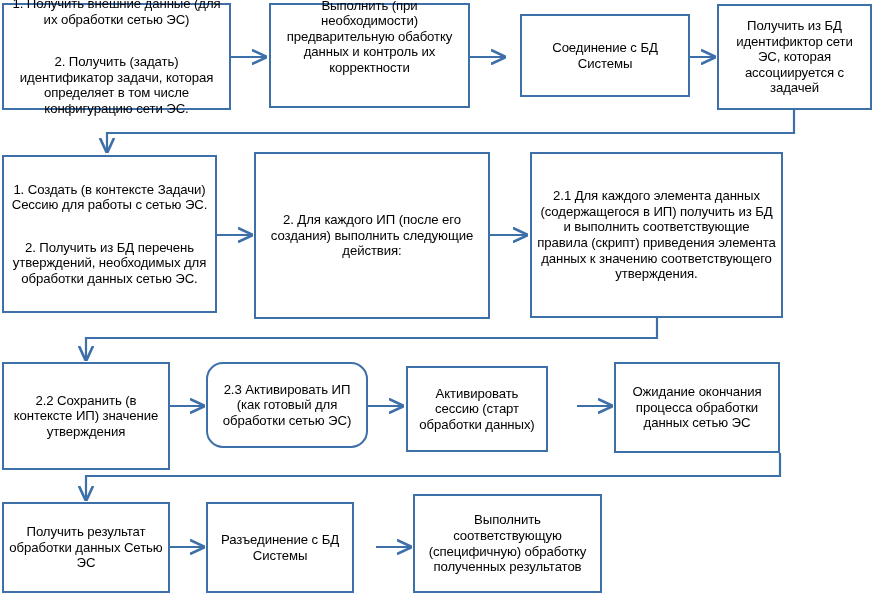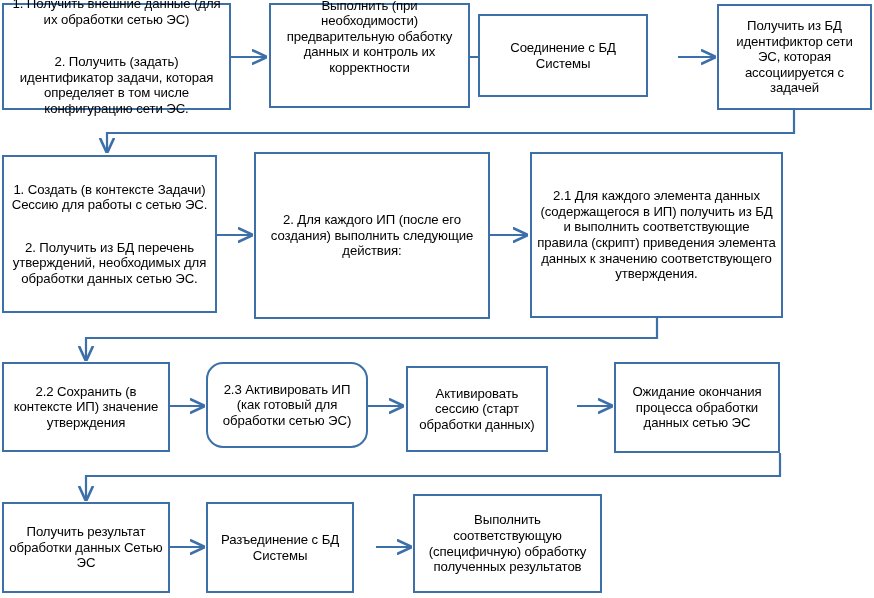--- a/index.html
+++ b/index.html
@@ -92,21 +92,21 @@
       <span class="para">2. Получить (задать) идентификатор задачи, которая определяет в том числе конфигурацию сети ЭС.</span>
     </span>
   </div>
 
   <div class="node fs13" style="left:269px; top:3px; width:201px; height:105px;align-items:flex-end;">
     <span class="txt">
       <span class="para">Выполнить (при необходимости) предварительную обаботку данных и контроль их корректности</span>
     </span>
   </div>
 
-  <div class="node fs13" style="left:478px; top:14px; width:170px; height:83px;">
+  <div class="node fs13" style="left:520px; top:14px; width:170px; height:83px;">
     <span class="txt">
       <span class="para">Соединение с БД Системы</span>
     </span>
   </div>
 
   <div class="node fs13" style="left:717px; top:4px; width:155px; height:106px;">
     <span class="txt">
       <span class="para">Получить из БД идентификтор сети ЭС, которая ассоциируется с задачей</span>
     </span>
   </div>
@@ -123,21 +123,21 @@
       <span class="para">2. Для каждого ИП (после его создания) выполнить следующие действия:</span>
     </span>
   </div>
 
   <div class="node fs13" style="left:530px; top:152px; width:253px; height:166px;">
     <span class="txt">
       <span class="para">2.1 Для каждого элемента данных (содержащегося в ИП) получить из БД и выполнить соответствующие правила (скрипт) приведения элемента данных к значению соответствующего утверждения.</span>
     </span>
   </div>
 
-  <div class="node fs13" style="left:2px; top:362px; width:168px; height:90px;">
+  <div class="node fs13" style="left:2px; top:362px; width:168px; height:108px;">
     <span class="txt">
       <span class="para">2.2 Сохранить (в контексте ИП) значение утверждения</span>
     </span>
   </div>
 
   <div class="node fs13" style="left:206px; top:362px; width:162px; height:86px;border-radius:17px;">
     <span class="txt">
       <span class="para">2.3 Активировать ИП (как готовый для обработки сетью ЭС)</span>
     </span>
   </div>

